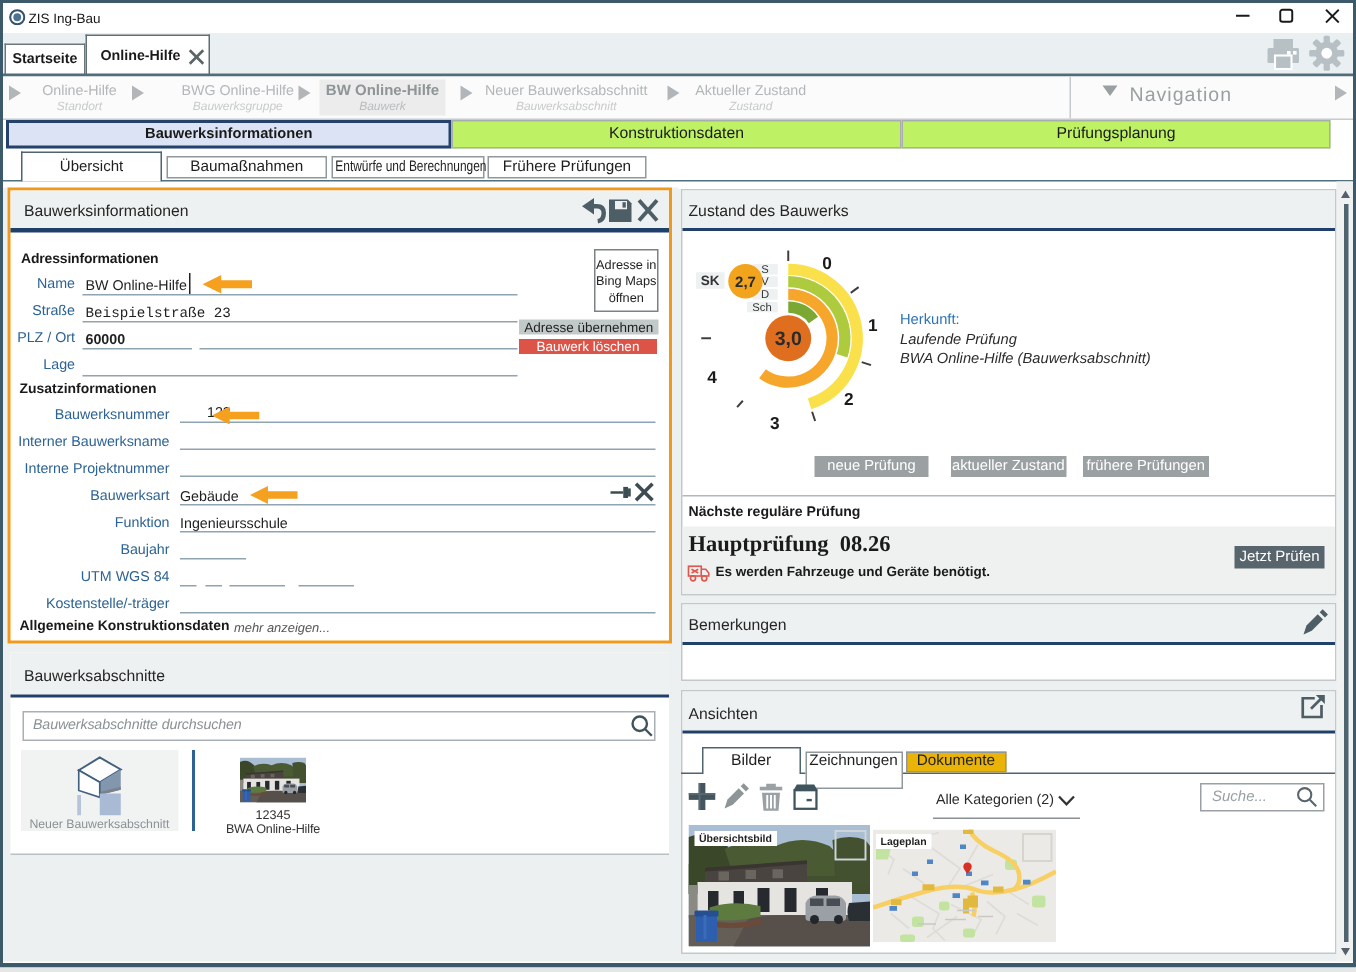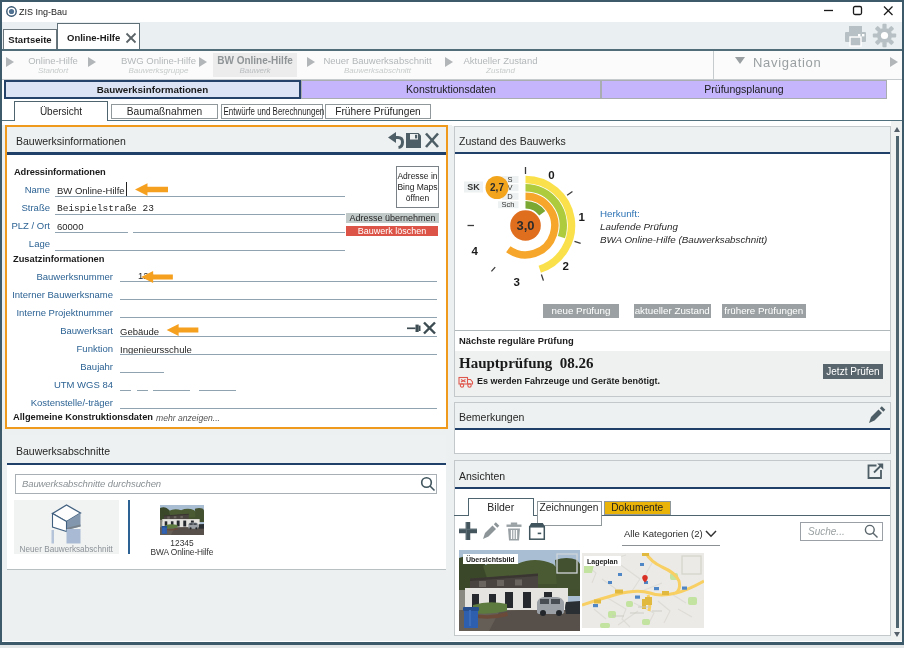--- a/index.html
+++ b/index.html
@@ -18,21 +18,21 @@
 #tabstrip { left:2px; top:22px; width:900px; height:27px; background:#eaeff1; }
 #tabline { left:2px; top:49px; width:900px; height:1.5px; background:#516d79; }
 .doctab { position:absolute; background:#fff; border:1px solid #5f6f77; border-bottom:none; font-weight:bold; color:#1a1a1a; }
 
 #crumbbar { left:2px; top:50.5px; width:900px; height:29px; background:#fbfbfb; border-bottom:1px solid #c6cbcd; }
 .crumb { position:absolute; text-align:center; color:#b3b7b9; white-space:nowrap; }
 .crumb .t1 { font-size:9.5px; line-height:11px; }
 .crumb .t2 { font-size:8px; line-height:9px; color:#c7cbcb;font-style:italic; }
 .arr { position:absolute; width:0; height:0; border-left:8px solid #b2b6b8; border-top:5px solid transparent; border-bottom:5px solid transparent; }
 
-.sect { position:absolute; top:80px; height:19px; background:#c4b5fd; border:1px solid #a9adaf; font-size:10.5px; color:#1a1a1a; text-align:center; line-height:17px; }
+.sect { position:absolute; top:80px; height:19px; background:#bef264; border:1px solid #a9adaf; font-size:10.5px; color:#1a1a1a; text-align:center; line-height:17px; }
 #sect1 { left:4px; width:297px; background:#dbe3f5; border:2px solid #24426a; font-weight:bold; line-height:15px; font-size:9.8px; }
 
 .stab { position:absolute; background:#fff; border:1px solid #90989c; font-size:10.2px; color:#1f1f1f; text-align:center; white-space:nowrap; }
 #subline { left:2px; top:119.5px; width:900px; height:1.5px; background:#51707e; }
 #stab1 { left:14px; top:101px; width:94px; height:20px; border:1px solid #4e6570; border-bottom:none; line-height:19px; z-index:3; background:#fff; font-size:10px; color:#1f1f1f; text-align:center; }
 
 #contentbg { left:2px; top:121px; width:900px; height:520px; background:#edf0f0; }
 #whitegapL { left:2px; top:121px; width:450px; height:4px; background:#fff; }
 #whitegapR { left:452px; top:121px; width:450px; height:5px; background:#fff; }
 .navline { position:absolute; background:#20406a; }
@@ -160,21 +160,21 @@
 <div class="fval" style="left:57px;top:184.5px;">BW Online-Hilfe</div>
 <div class="abs" style="left:125.5px;top:182px;width:1px;height:14px;background:#222;"></div>
 <div class="uline" style="left:55px;top:183px;width:290px;height:14px;"></div>
 <svg class="orange-arrow" style="left:135px;top:182.5px" width="33" height="13" viewBox="0 0 37 14">
     <polygon points="0,7 14,0 14,4 37,4 37,10 14,10 14,14" fill="#f5a01f"></polygon>
   </svg>
 <div class="flabel" style="left:7px;top:201.5px;width:43px;">Straße</div>
 <div class="fval" style="left:57px;top:202.5px;font-family:Liberation Mono, monospace;">Beispielstraße 23</div>
 <div class="uline" style="left:55px;top:201px;width:290px;height:14px;"></div>
 <div class="flabel" style="left:7px;top:219.5px;width:43px;">PLZ / Ort</div>
-<div class="fval" style="left:57px;top:220.5px;">60000</div>
+<div class="fval" style="left:57px;top:220.5px;font-weight:bold;">60000</div>
 <div class="uline" style="left:55px;top:219px;width:72.5px;height:14px;"></div>
 <div class="uline" style="left:132.5px;top:219px;width:212.5px;height:14px;"></div>
 <div class="flabel" style="left:7px;top:237.5px;width:43px;">Lage</div>
 <div class="uline" style="left:55px;top:237px;width:290px;height:14px;"></div>
 
 <div class="abs" style="left:396px;top:165.5px;width:43px;height:42px;border:1px solid #7a8288;background:#fff;font-size:8.5px;color:#222;text-align:center;line-height:11px;padding-top:4px;">Adresse in<br>Bing Maps<br>öffnen</div>
 <div class="abs" style="left:346px;top:212.5px;width:93px;height:10px;background:#c2cac9;font-size:9px;color:#1f1f1f;text-align:center;line-height:10px;">Adresse übernehmen</div>
 <div class="abs" style="left:346px;top:225.5px;width:92px;height:10.5px;background:#dc5447;font-size:9px;color:#fff;text-align:center;line-height:10px;">Bauwerk löschen</div>
 
 <div class="abs bold" style="left:13px;top:254px;font-size:9.3px;color:#1a1a1a;">Zusatzinformationen</div>

